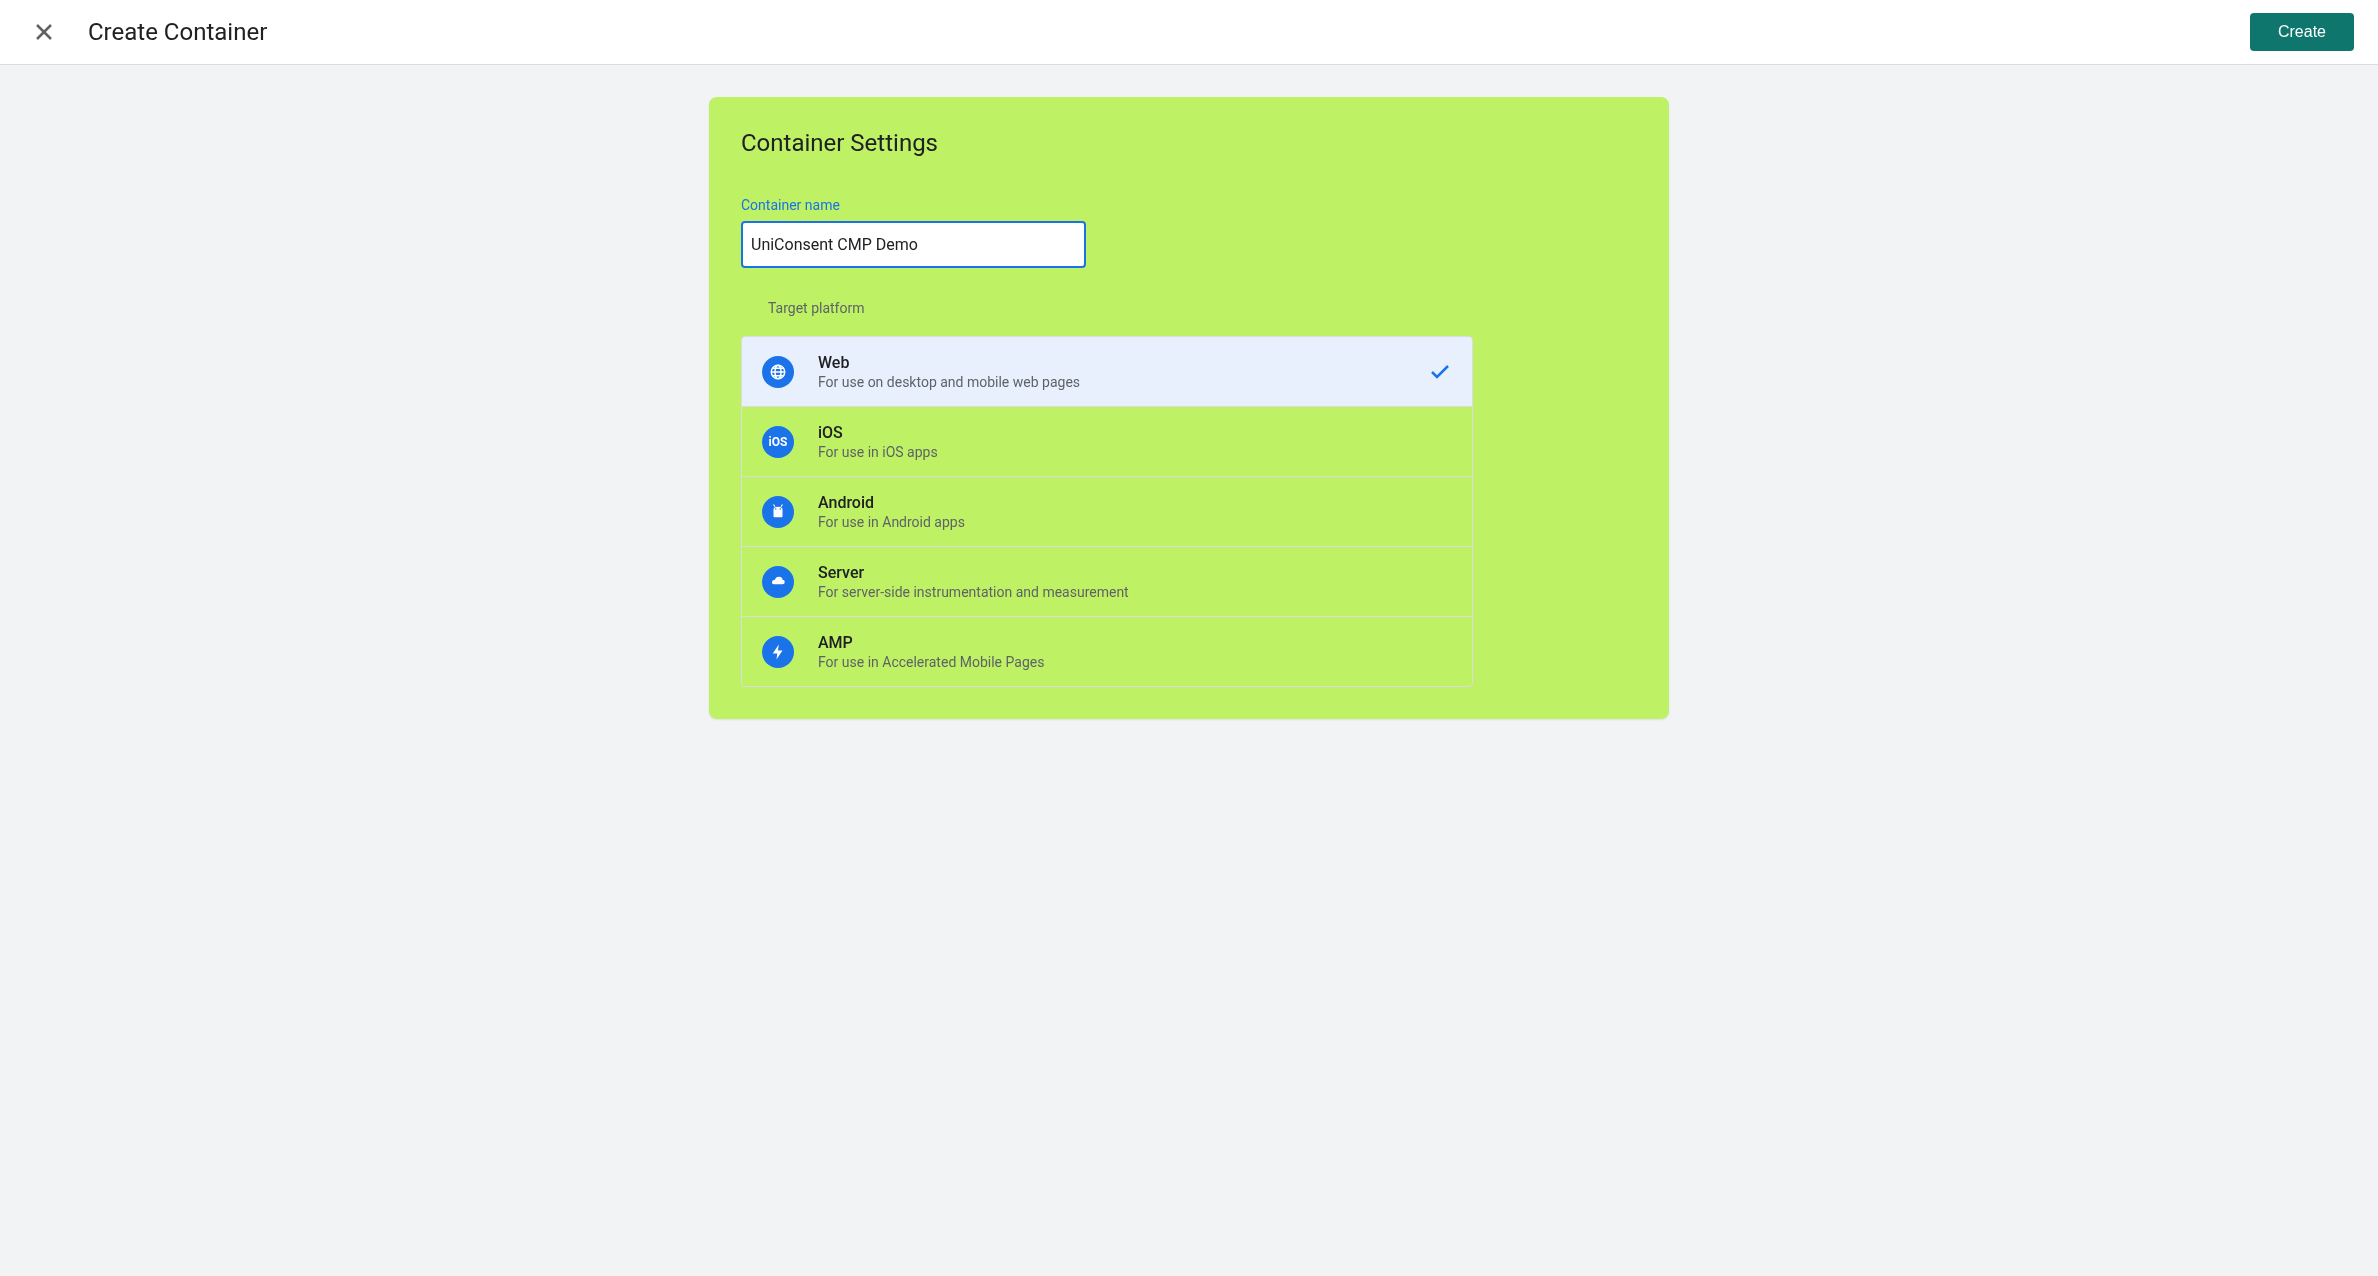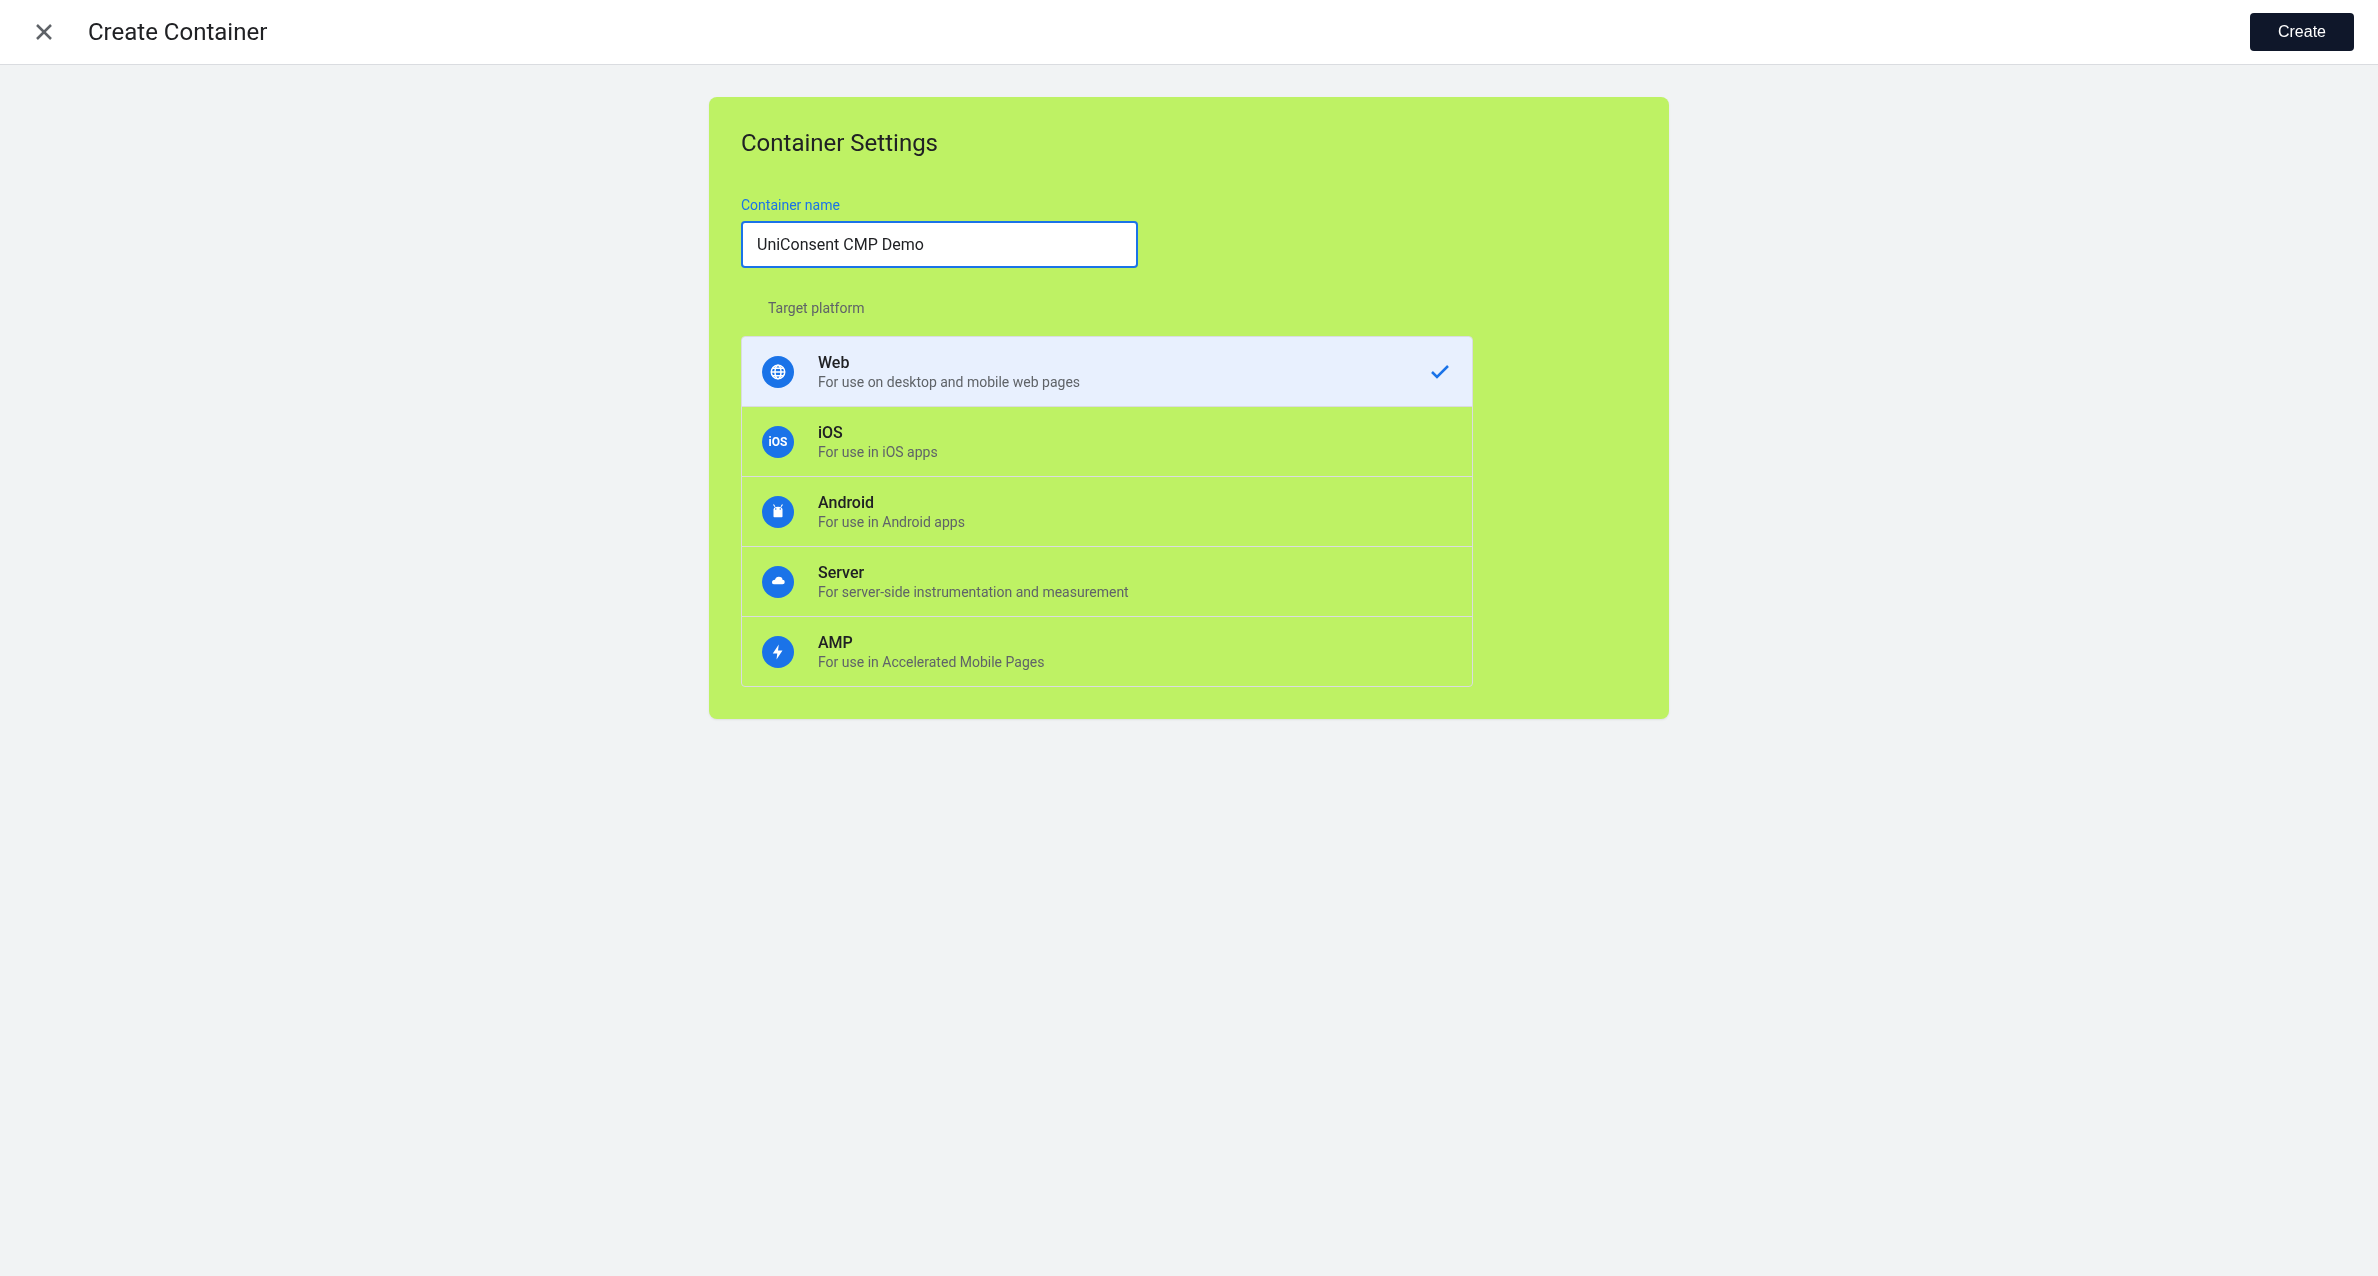--- a/index.html
+++ b/index.html
@@ -38,21 +38,21 @@
     .close-icon-btn svg {
       width: 24px;
       height: 24px;
     }
     .header-title {
       font-size: 24px;
       font-weight: 400;
       color: #202124;
     }
     .create-btn {
-      background: #0f172a;
+      background: #0f766e;
       color: #fff;
       border: none;
       padding: 10px 28px;
       border-radius: 4px;
       font-size: 16px;
       font-weight: 500;
       cursor: pointer;
     }
     .content-wrapper {
       display: flex;
@@ -72,22 +72,22 @@
       color: #202124;
       margin-bottom: 40px;
     }
     .field-label {
       font-size: 14px;
       color: #1a73e8;
       margin-bottom: 8px;
       display: block;
     }
     .text-input {
-      width: 397px;
-      padding: 12px 14px;
+      width: 345px;
+      padding: 12px 8px;
       font-size: 16px;
       border: 2px solid #1a73e8;
       border-radius: 4px;
       outline: none;
       color: #202124;
       font-family: inherit;
     }
     .section-label {
       font-size: 14px;
       color: #5f6368;

